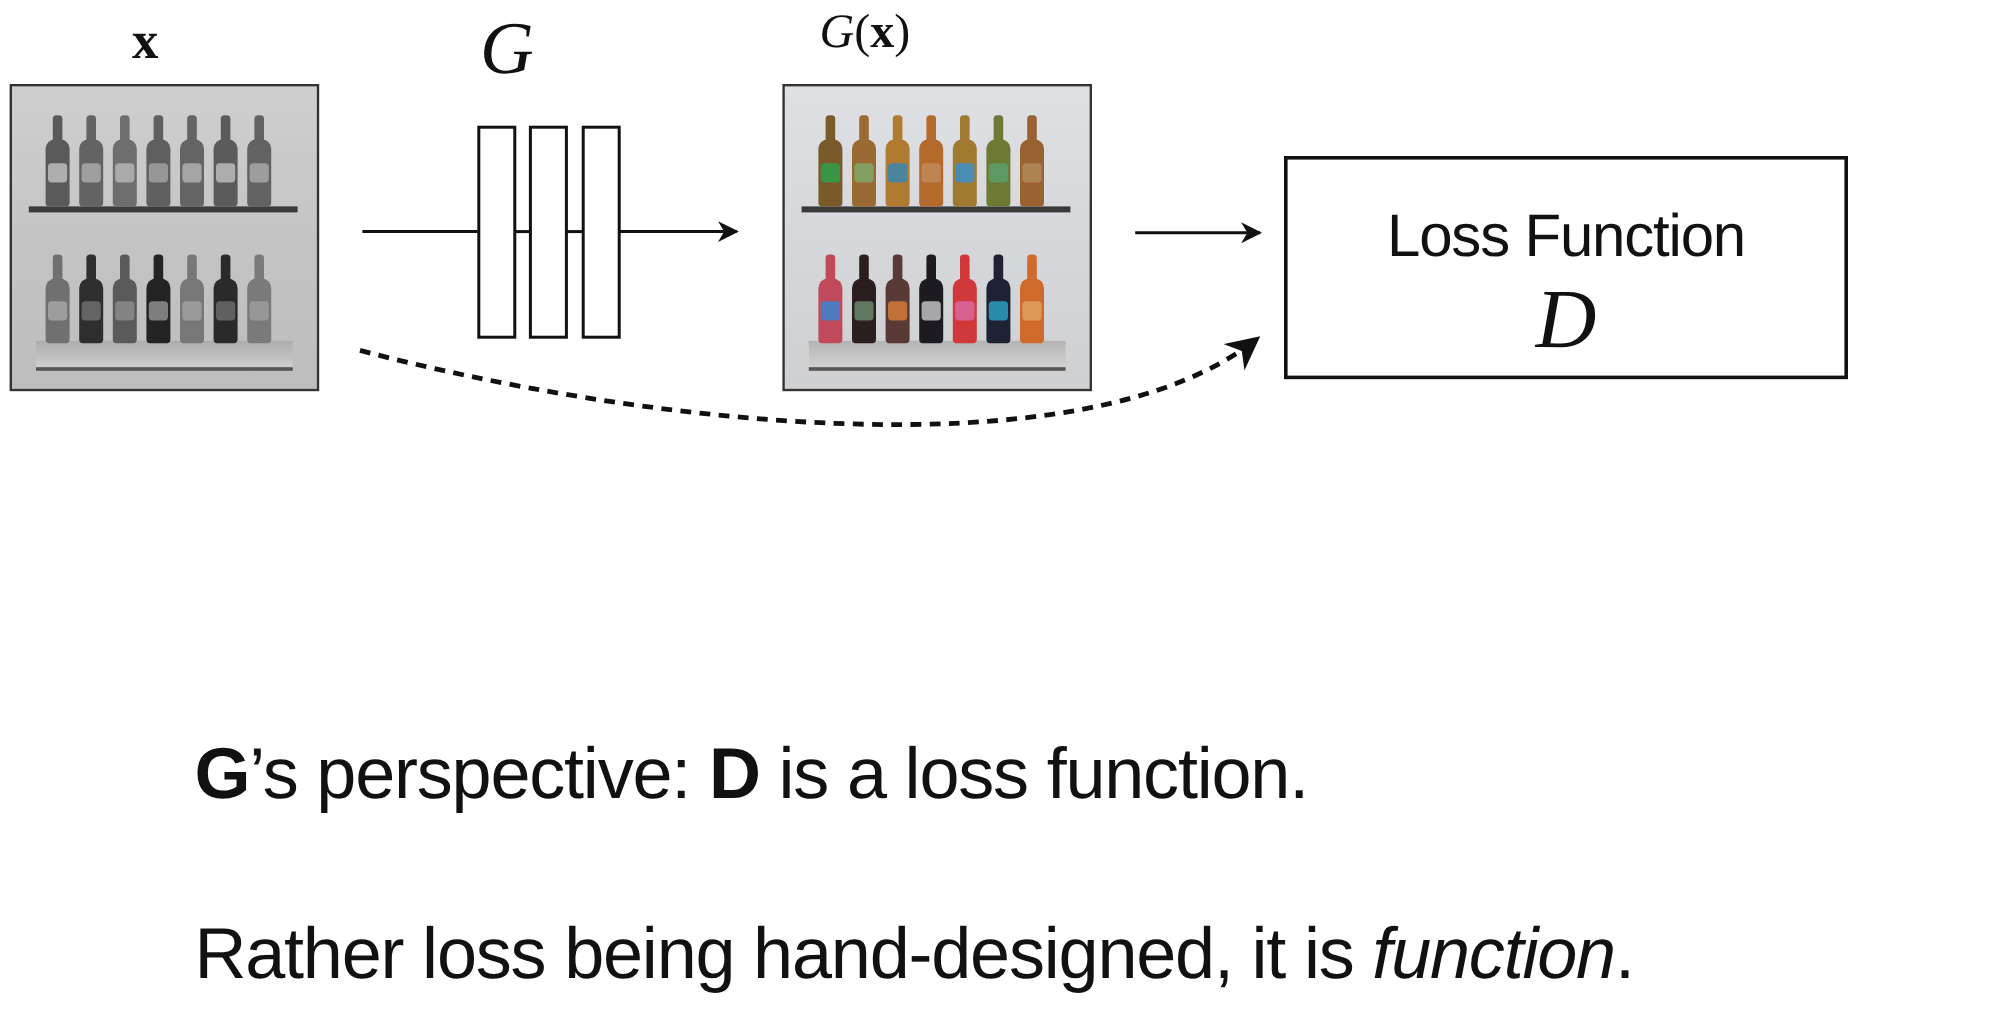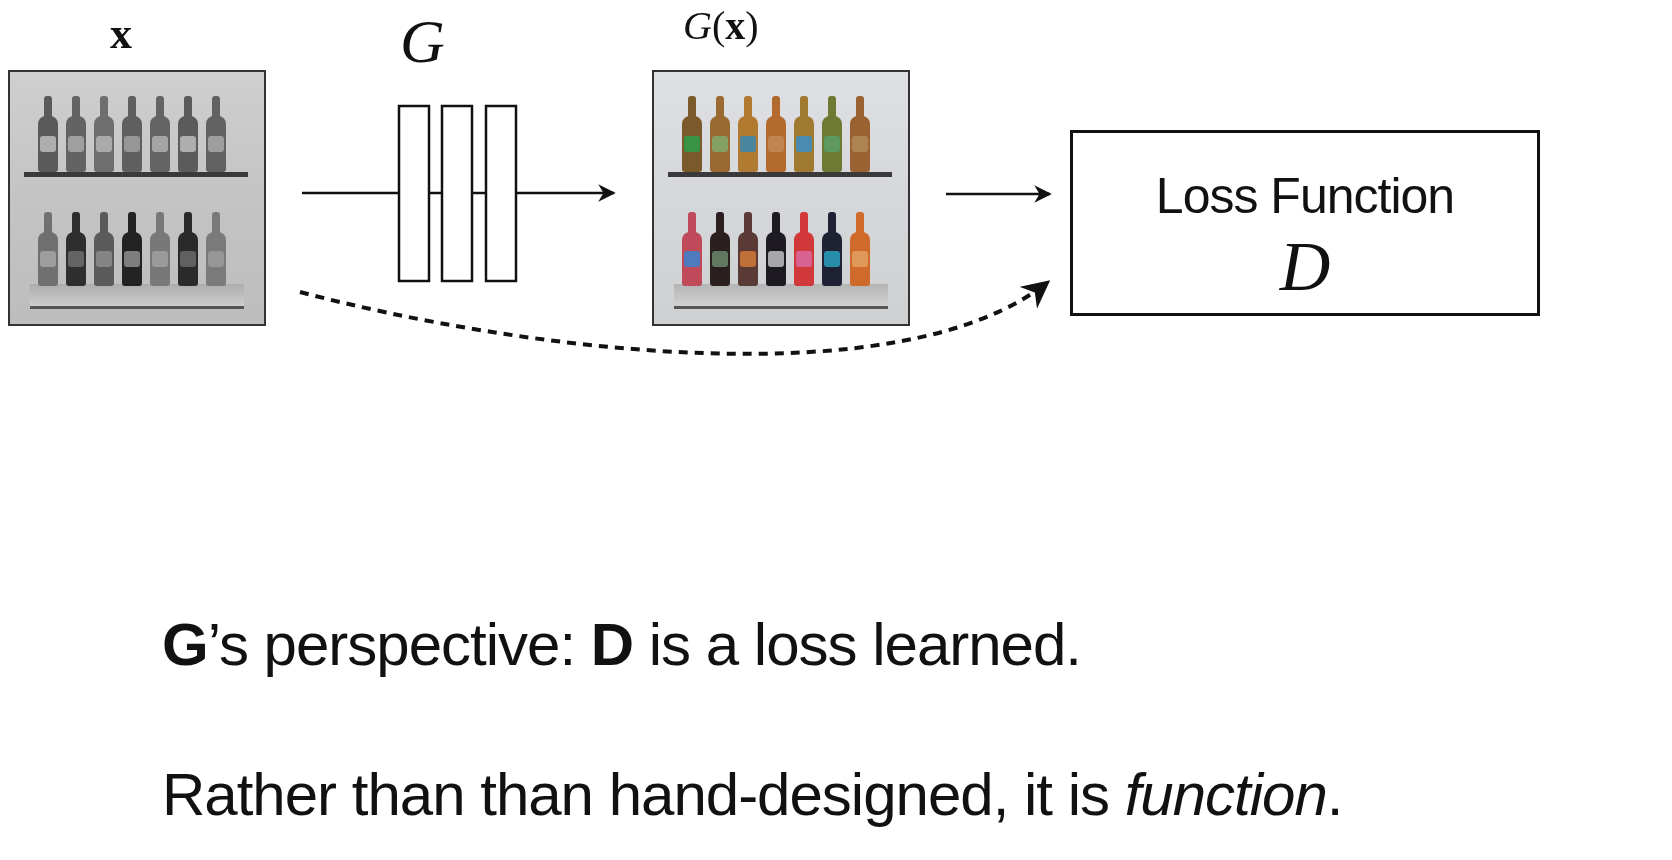--- a/index.html
+++ b/index.html
@@ -203,14 +203,14 @@
 
   <line x1="946" y1="194" x2="1050" y2="194" stroke="#111" stroke-width="2.5" marker-end="url(#arrowhead)"></line>
 
   <path d="M300,292 C520,350 900,400 1048,282" fill="none" stroke="#111" stroke-width="4" stroke-dasharray="9,7" marker-end="url(#arrowhead)"></path>
 </svg>
 
 <div class="abs loss-box"></div>
 <div class="abs loss-title">Loss Function</div>
 <div class="abs loss-d">D</div>
 
-<div class="abs line1"><span class="b">G</span><span>’s perspective: </span><span class="b">D</span><span> is a loss learned.</span></div>
-<div class="abs line2"><span>Rather than than hand-designed, it is </span><span class="i">function</span><span>.</span></div>
+<div class="abs line1"><span class="b">G</span><span>’s perspective: </span><span class="b">D</span><span> is a loss function.</span></div>
+<div class="abs line2"><span>Rather loss being hand-designed, it is </span><span class="i">function</span><span>.</span></div>
 
 </body></html>

